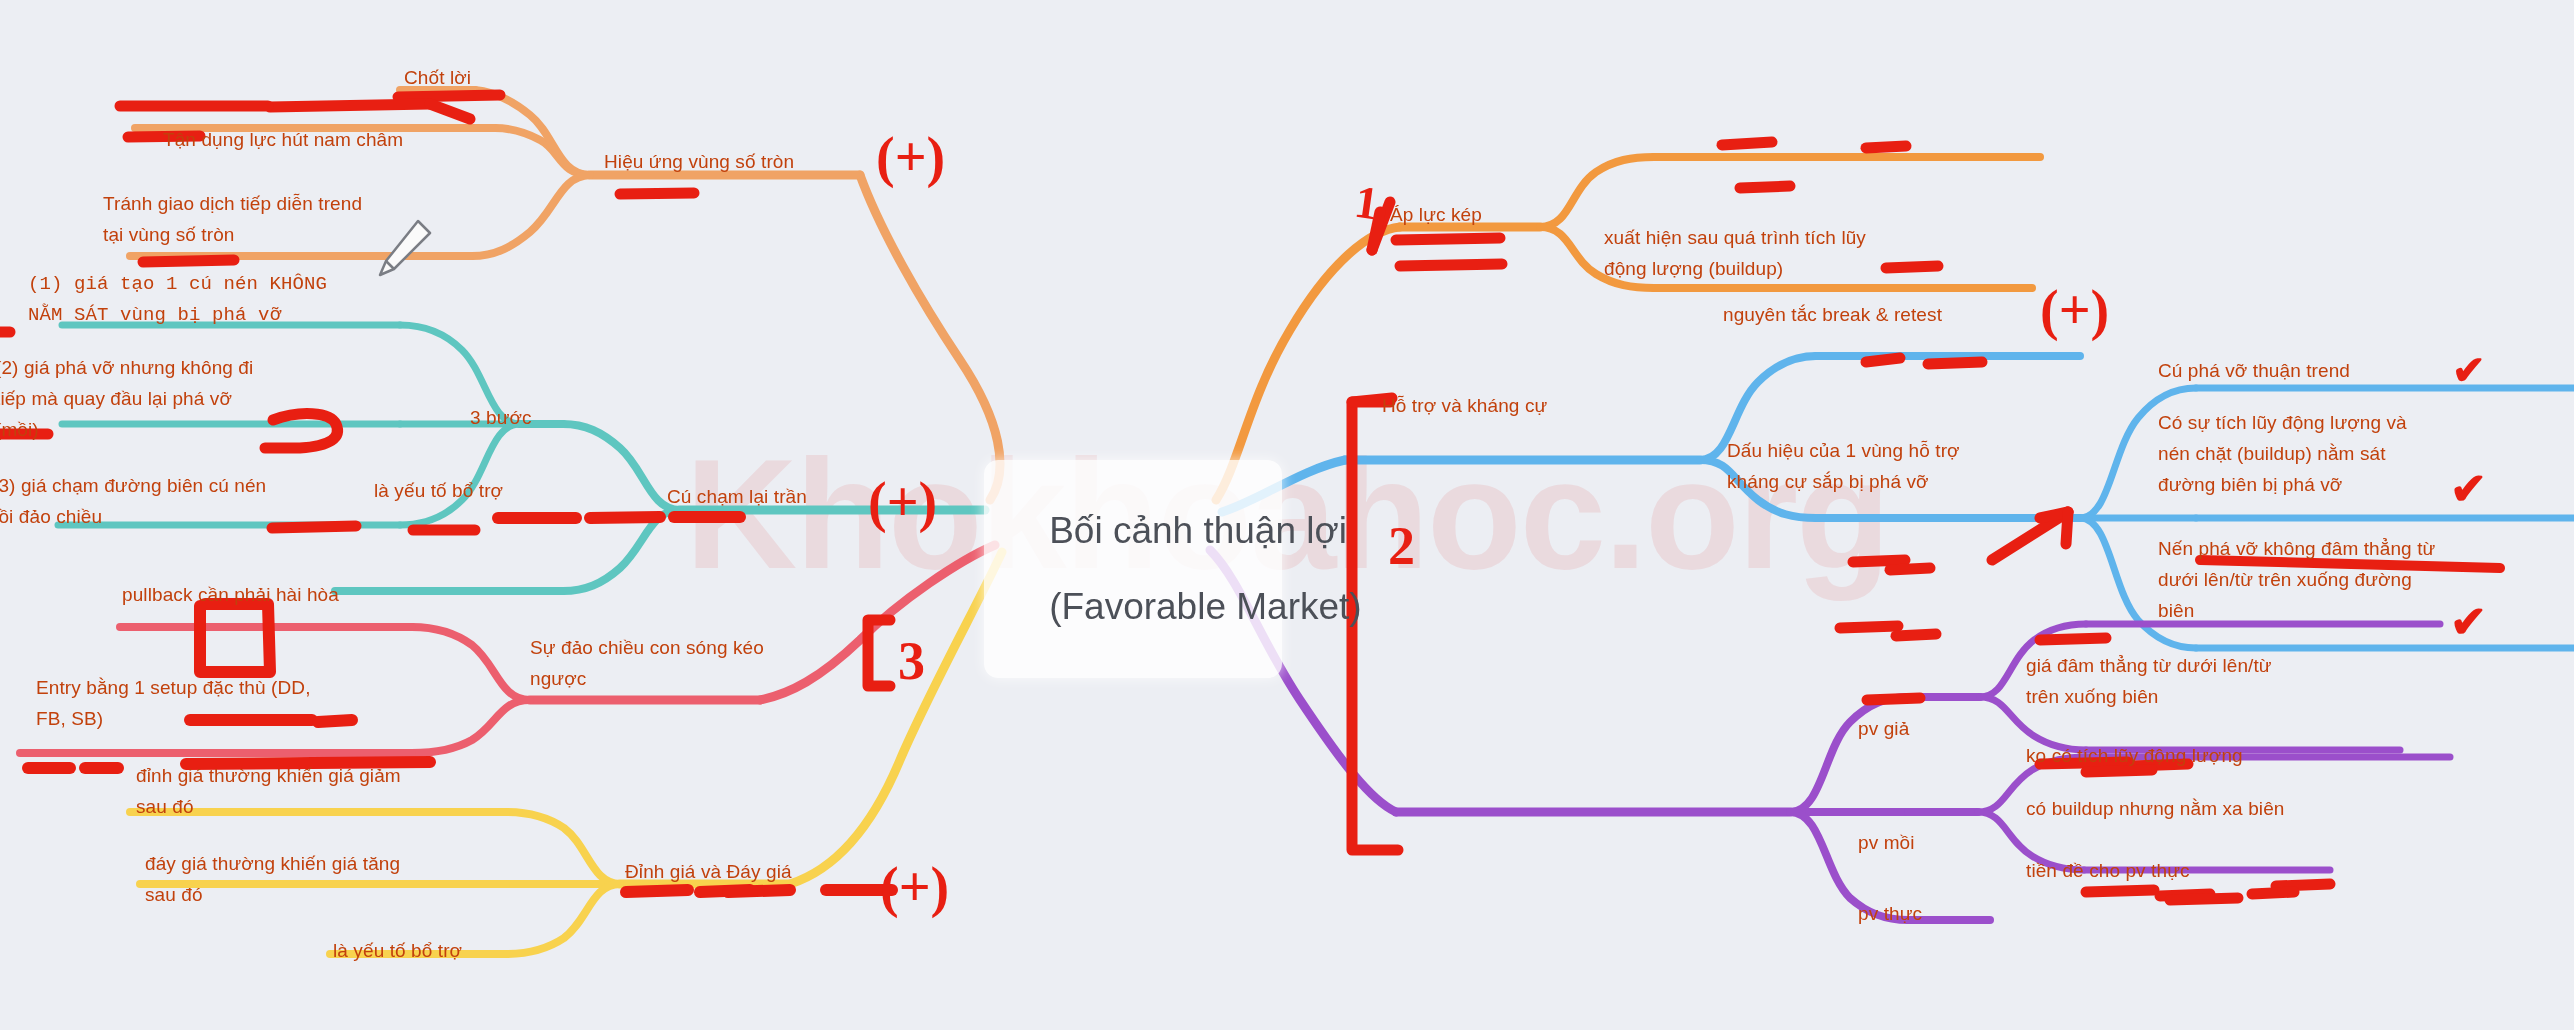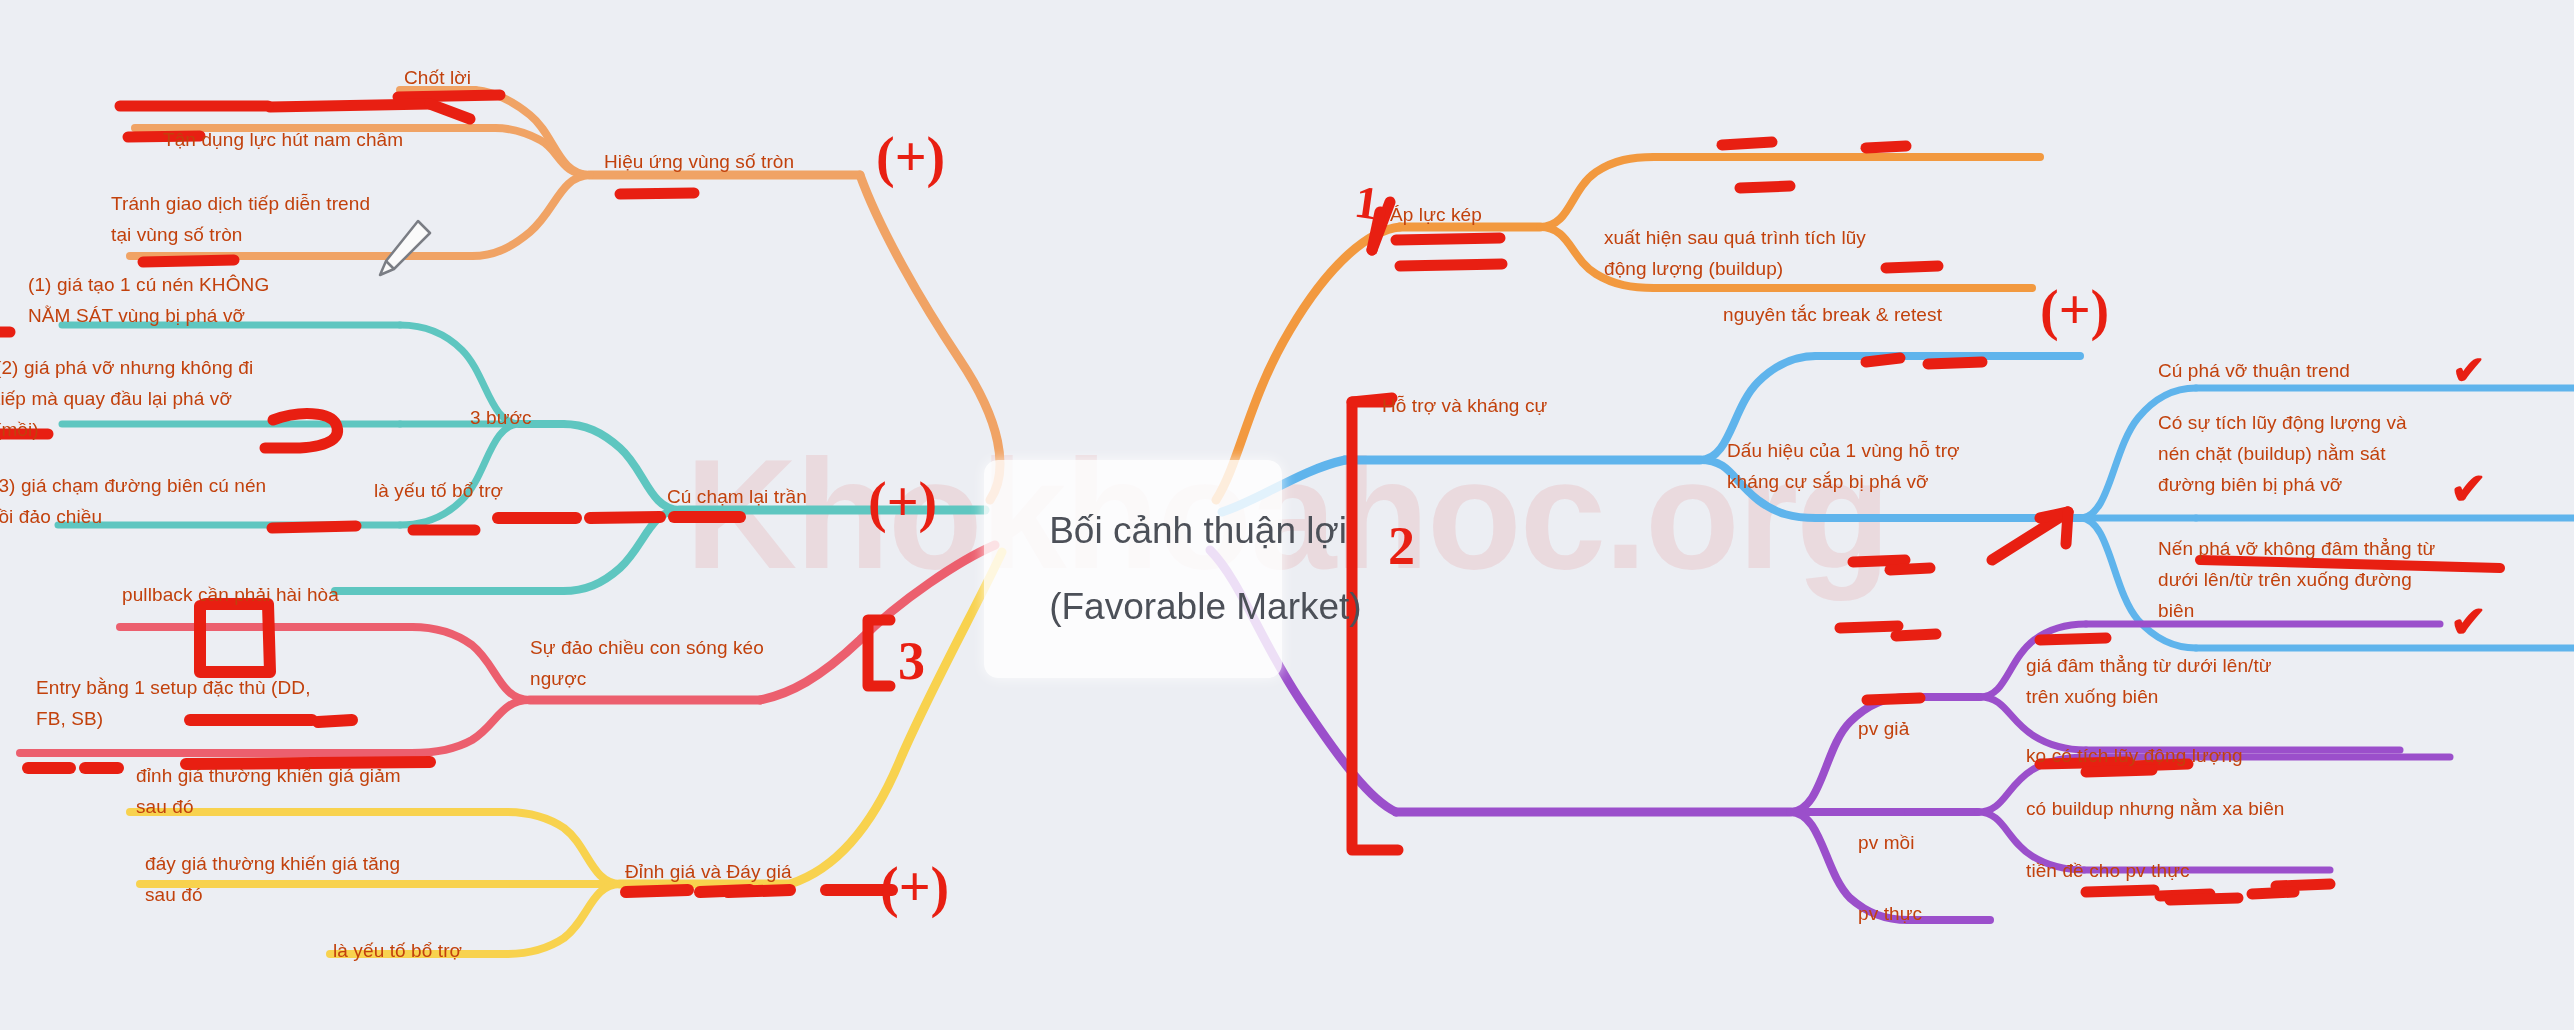--- a/index.html
+++ b/index.html
@@ -275,25 +275,25 @@
     </g>
   </svg>
 
   <div class="center-node" style="left:984px;top:460px;width:250px;">
     <span>Bối cảnh thuận lợi</span><br>
     <span>(Favorable Market)</span>
   </div>
 
   <div class="lbl" style="left:404px;top:62px;">Chốt lời</div>
   <div class="lbl" style="left:163px;top:124px;">Tận dụng lực hút nam châm</div>
-  <div class="lbl" style="left:103px;top:188px;margin-left:8px;">Tránh giao dịch tiếp diễn trend
+  <div class="lbl" style="left:103px;top:188px;">Tránh giao dịch tiếp diễn trend
 tại vùng số tròn</div>
   <div class="lbl" style="left:604px;top:146px;">Hiệu ứng vùng số tròn</div>
 
-  <div class="lbl" style="left:28px;top:269px;">(1) giá tạo 1 cú nén KHÔNG
+  <div class="lbl" style="left:28px;top:269px;font-family:Liberation Mono, monospace;">(1) giá tạo 1 cú nén KHÔNG
 NẰM SÁT vùng bị phá vỡ</div>
   <div class="lbl" style="left:-5px;top:352px;">(2) giá phá vỡ nhưng không đi
 tiếp mà quay đầu lại phá vỡ
 (mồi)</div>
   <div class="lbl" style="left:-8px;top:470px;">(3) giá chạm đường biên cú nén
 rồi đảo chiều</div>
   <div class="lbl" style="left:470px;top:402px;">3 bước</div>
   <div class="lbl" style="left:374px;top:475px;">là yếu tố bổ trợ</div>
   <div class="lbl" style="left:667px;top:481px;">Cú chạm lại trần</div>
 

